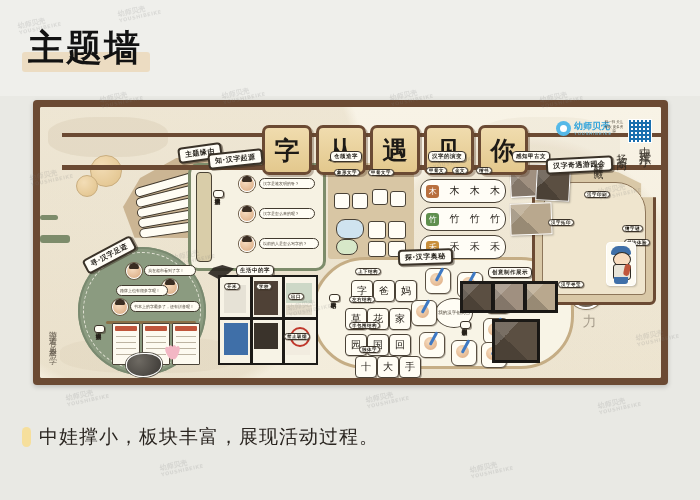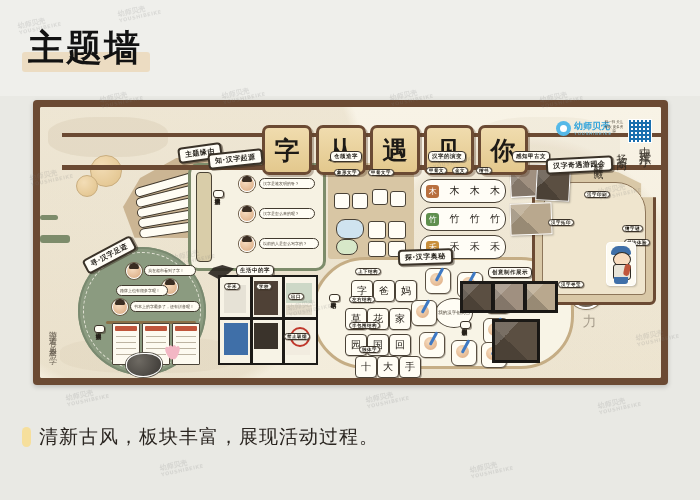--- a/index.html
+++ b/index.html
@@ -557,21 +557,21 @@
 <div class="kid">
   <div class="cap"></div>
   <div class="head"></div>
   <div class="body"></div>
   <div class="arm"></div>
   <div class="legs"></div>
 </div>
 
 <div class="caption">
   <div class="cap-pill"></div>
-  <div class="cap-txt">清新古风，板块丰富，展现活动过程。</div>
+  <div class="cap-txt">中娃撑小，板块丰富，展现活动过程。</div>
 </div>
 
 <div class="wm-field">
   <div class="wm" style="left:18px;top:18px;"><span>幼师贝壳</span><i>YOUSHIBEIKE</i></div>
   <div class="wm" style="left:118px;top:6px;"><span>幼师贝壳</span><i>YOUSHIBEIKE</i></div>
   <div class="wm" style="left:222px;top:88px;"><span>幼师贝壳</span><i>YOUSHIBEIKE</i></div>
   <div class="wm" style="left:100px;top:92px;"><span>幼师贝壳</span><i>YOUSHIBEIKE</i></div>
   <div class="wm" style="left:390px;top:90px;"><span>幼师贝壳</span><i>YOUSHIBEIKE</i></div>
   <div class="wm" style="left:540px;top:92px;"><span>幼师贝壳</span><i>YOUSHIBEIKE</i></div>
   <div class="wm" style="left:432px;top:152px;"><span>幼师贝壳</span><i>YOUSHIBEIKE</i></div>

